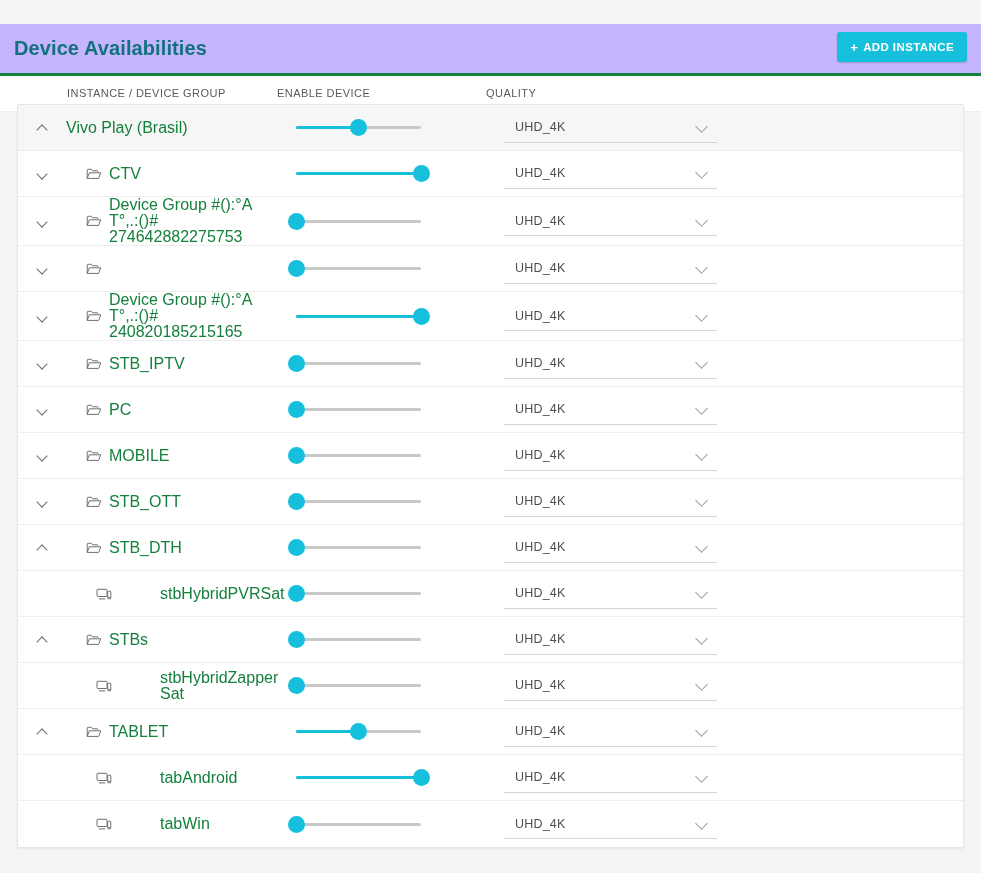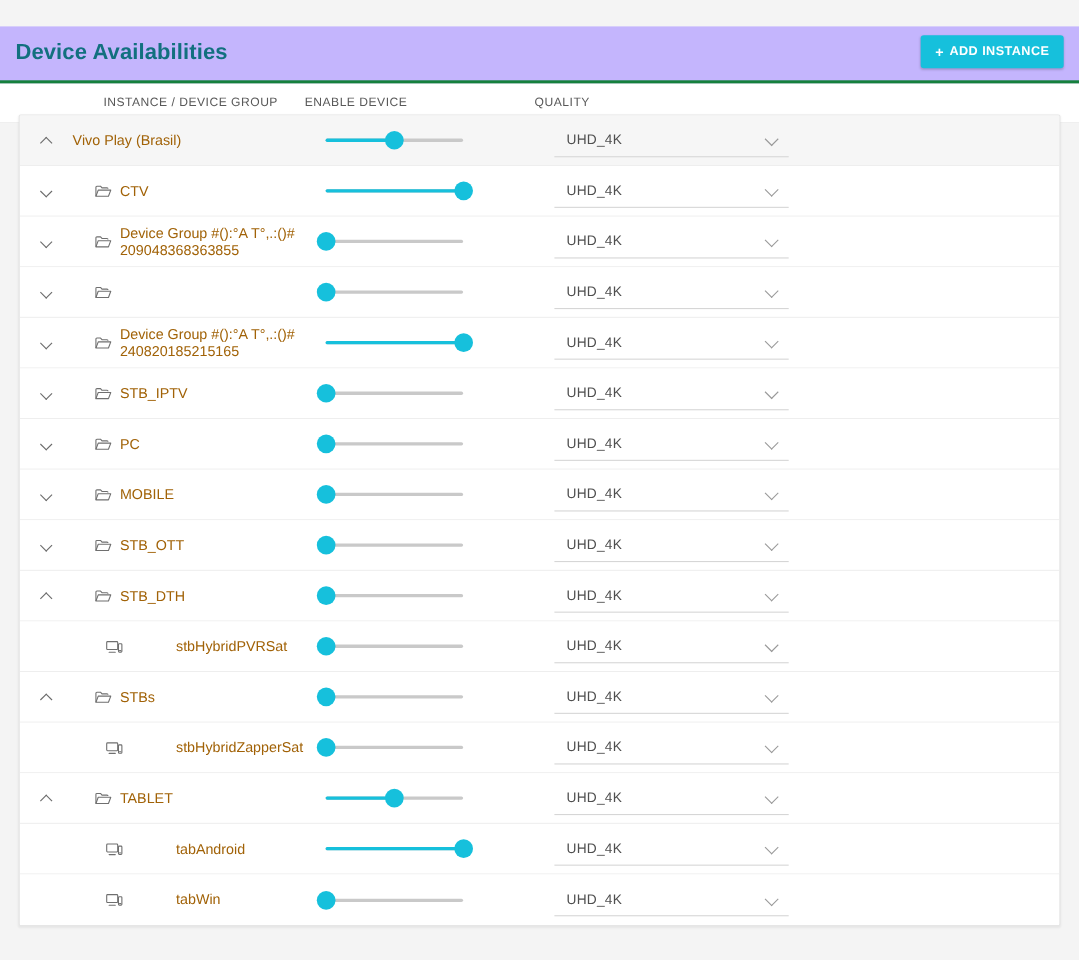--- a/index.html
+++ b/index.html
@@ -63,21 +63,21 @@
     border-bottom: 1px solid #eeeeee;
   }
   .col-head {
     position: absolute;
     top: 11px;
     font-size: 11px;
     color: #595959;
     letter-spacing: 0.45px;
     white-space: nowrap;
   }
-  .col-head.c1 { left: 67px; margin-left: 27px; }
+  .col-head.c1 { left: 67px; }
   .col-head.c2 { left: 277px; }
   .col-head.c3 { left: 486px; }
 
   
   .table-card {
     position: absolute;
     left: 17px; top: 104px;
     width: 947px;
     background: #ffffff;
     border: 1px solid #e6e6e6;
@@ -142,22 +142,22 @@
   .icon-folder, .icon-device {
     flex: 0 0 auto;
     width: 16px; height: 16px;
     display: inline-flex;
     align-items: center;
     justify-content: center;
   }
   .icon-folder svg, .icon-device svg { display: block; }
 
   .row-label {
-    font-size: 13px;
-    color: #a16207;
+    font-size: 16px;
+    color: #15803d;
     line-height: 16px;
     word-break: break-word;
   }
   .row-label.multi { max-width: 172px; }
 
   
   .slider-cell {
     flex: 0 0 210px;
     display: flex;
     align-items: center;
@@ -315,21 +315,21 @@
         <div class="chev-cell">
           <span class="chev"></span>
         </div>
         <div class="label-cell lvl1">
           <span class="icon-folder">
             <svg width="16" height="16" viewBox="0 0 16 16" fill="none">
               <path d="M1.2 12.4V4.2a.9.9 0 0 1 .9-.9h3.3l1.3 1.5h4.6a.9.9 0 0 1 .9.9v0" stroke="#6f6f6f" stroke-width="1" stroke-linejoin="round" fill="none"></path>
               <path d="M1.2 12.4l2.1-5.6h11.4l-2.1 5.6H1.2z" stroke="#6f6f6f" stroke-width="1" stroke-linejoin="round" fill="none"></path>
             </svg>
           </span>
-          <span class="row-label multi">Device Group #():°A T°,.:()# 209048368363855</span>
+          <span class="row-label multi">Device Group #():°A T°,.:()# 274642882275753</span>
         </div>
         <div class="slider-cell">
           <div class="slider">
             <div class="track"></div>
             <div class="fill" style="width: 0%;"></div>
             <div class="knob" style="left: 0%;"></div>
           </div>
         </div>
         <div class="quality-cell">
           <div class="select">

